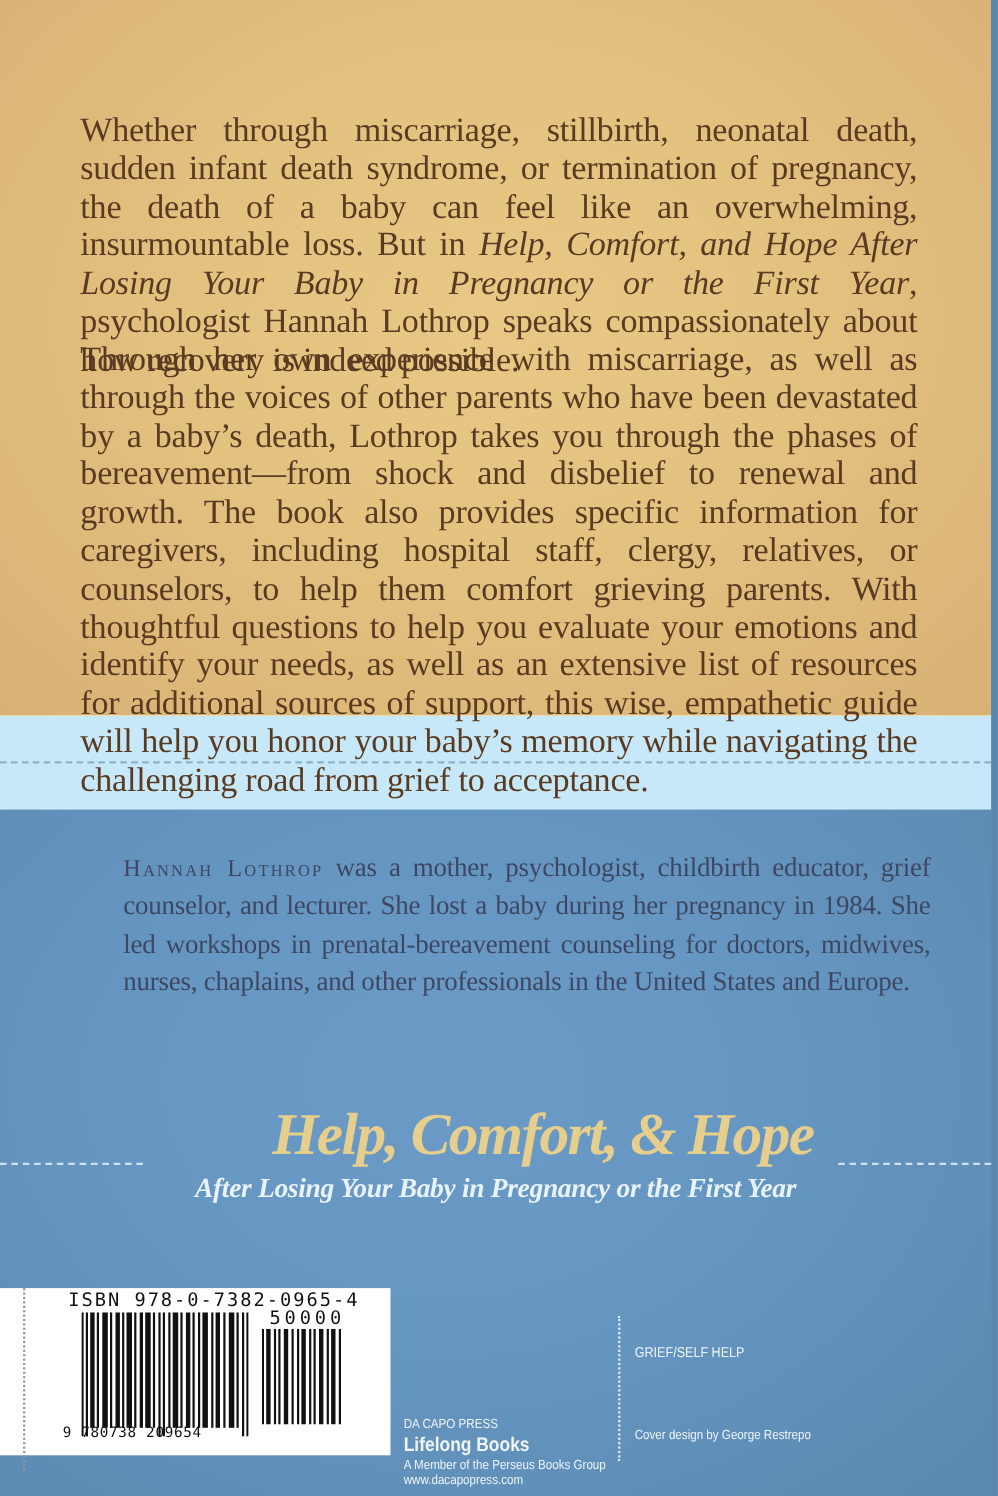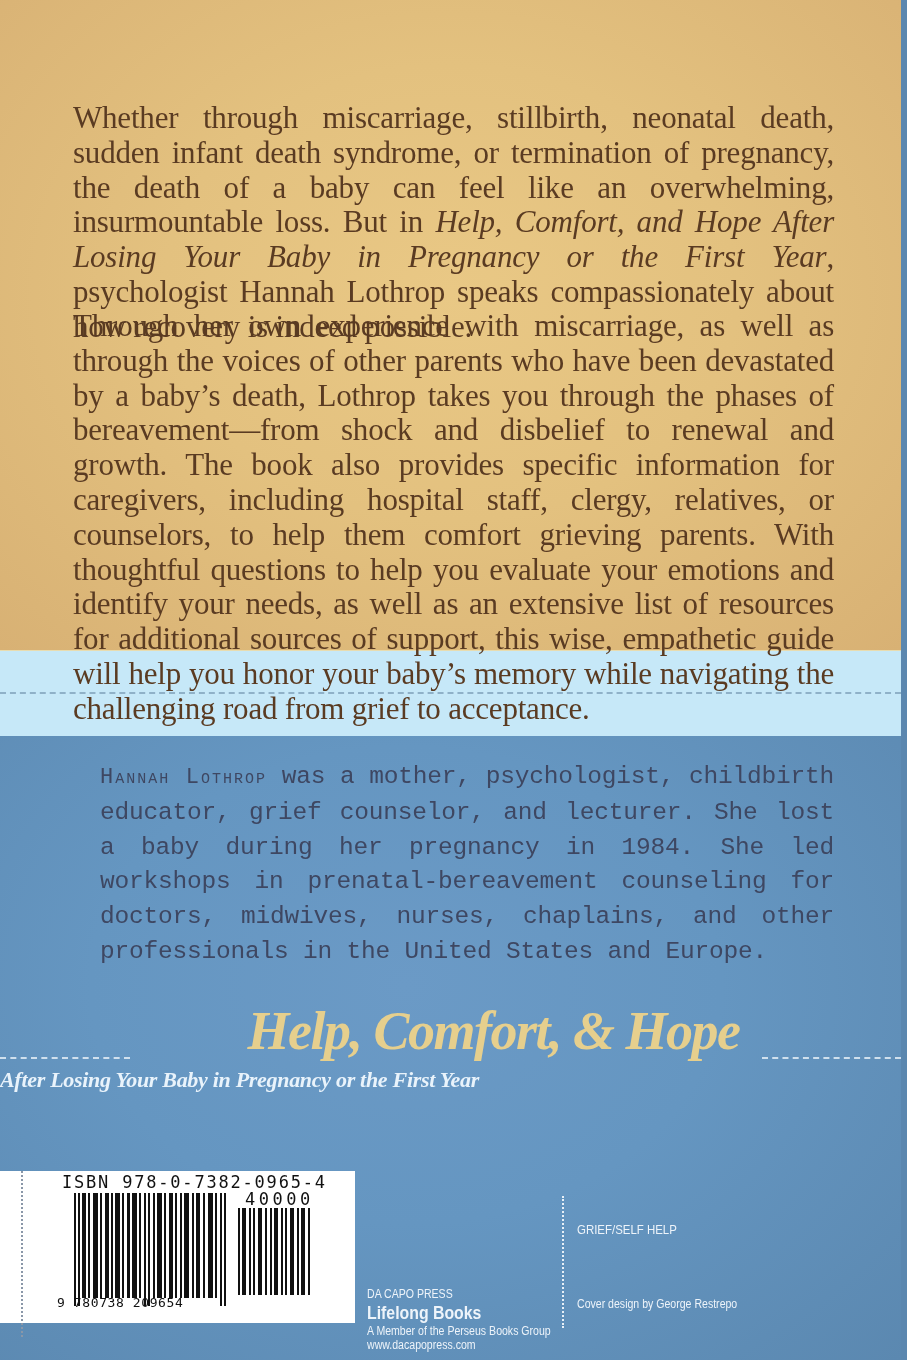--- a/index.html
+++ b/index.html
@@ -33,35 +33,35 @@
     position: absolute; left: 73px; width: 761px;
     font-family: "Liberation Serif", serif;
     font-size: 31px; line-height: 34.8px;
     color: #5a3b22; text-align: justify; margin: 0;
     letter-spacing: -0.2px;
   }
   .p1 { top: 101px; }
   .p2 { top: 309px; }
   .bio {
     position: absolute; left: 100px; width: 734px; top: 760px;
-    font-family: Liberation Mono, monospace;
+    font-family: Liberation Serif, serif;
     font-size: 24.5px; line-height: 34.8px;
-    color: #3e4762; text-align: justify; margin: 0;
+    color: #3e4762; text-align: justify; margin: 12px;
     letter-spacing: -0.2px;
   }
   .bio .sc { font-variant: small-caps; letter-spacing: 2px; font-size: 22px; }
   .title {
     position: absolute; left: 0; width: 901px; top: 1000px; text-align: center;
     font-family: "Liberation Serif", serif; font-style: italic;
     font-size: 54px; color: #e6cf8d; letter-spacing: -1.5px; margin: 0; padding-left: 43px;
   }
   .subtitle {
-    position: absolute; left: 0; width: 901px; top: 1067px; text-align: left;
+    position: absolute; left: 0; width: 901px; top: 1067px; text-align: center;
     font-family: "Liberation Serif", serif; font-style: italic;
-    font-size: 22px; color: #e9f3fb; letter-spacing: -0.3px; margin: 0;
+    font-size: 25px; color: #e9f3fb; letter-spacing: -0.3px; margin: 0;
   }
   .tdash {
     position: absolute; top: 1057px; border-top: 2px dashed #e4eef6; opacity: 0.85;
   }
   .tdash.left { left: 0; width: 130px; }
   .tdash.right { left: 762px; width: 139px; }
   .barcode-box {
     position: absolute; left: 0; top: 1171px; width: 355px; height: 152px;
     background: #ffffff;
   }
@@ -125,21 +125,21 @@
 <p class="bio"><span class="sc">Hannah Lothrop</span><span> was a mother, psychologist, childbirth educator, grief counselor, and lecturer. She lost a baby during her pregnancy in 1984. She led workshops in prenatal-bereavement counseling for doctors, midwives, nurses, chaplains, and other professionals in the United States and Europe.</span></p>
 
 <div class="tdash left"></div>
 <div class="tdash right"></div>
 <h1 class="title">Help, Comfort, &amp; Hope</h1>
 <h2 class="subtitle">After Losing Your Baby in Pregnancy or the First Year</h2>
 
 <div class="barcode-box"></div>
 <div class="bc-dotline"></div>
 <div class="isbn-text">ISBN 978-0-7382-0965-4</div>
-<div class="addon-num">40000</div>
+<div class="addon-num">50000</div>
 
 <svg class="bars-main" viewBox="0 0 152 113" preserveAspectRatio="none">
   <g fill="#111">
     <rect x="0" y="0" width="2" height="113"></rect>
       <rect x="4" y="0" width="2" height="113"></rect>
     <rect x="8" y="0" width="4" height="105"></rect>
       <rect x="14" y="0" width="2" height="105"></rect>
     <rect x="19" y="0" width="5" height="105"></rect>
       <rect x="26" y="0" width="2" height="105"></rect>
     <rect x="31" y="0" width="4" height="105"></rect>

